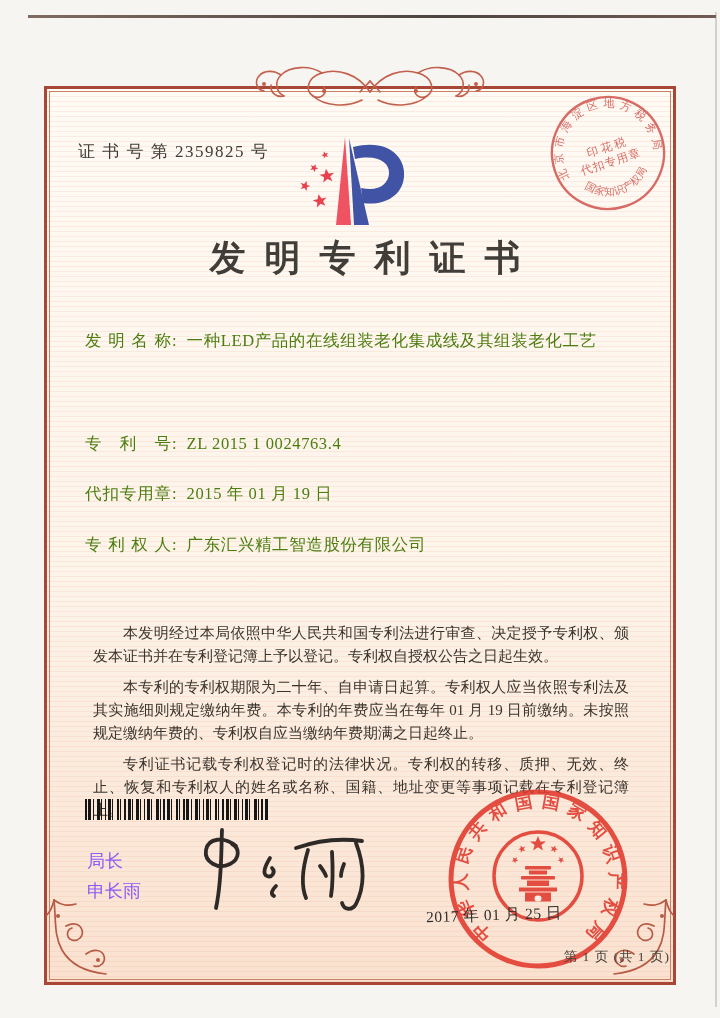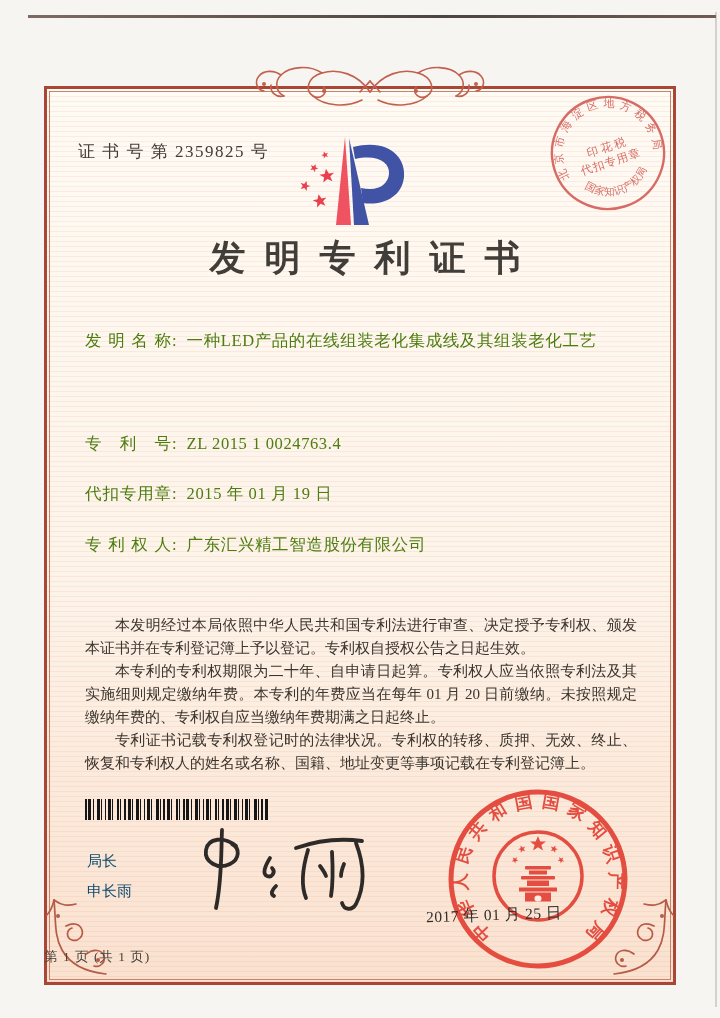--- a/index.html
+++ b/index.html
@@ -29,41 +29,41 @@
   .title-text{display:inline-block;font-size:36px;font-weight:600;color:#413d38;
         letter-spacing:19px;margin-right:-19px;}
 
   .field{position:absolute;left:85px;font-size:16.5px;color:#4d7c0f;white-space:nowrap;}
   .field .lab{display:inline-block;width:86px;text-align:justify;text-align-last:justify;}
   .field .col{margin:0 10px 0 1px;}
   .field .val{letter-spacing:.6px;}
 
   .body-text{position:absolute;left:85px;top:614px;width:552px;font-size:15px;line-height:23px;
         color:#3a342d;text-align:justify;}
-  .body-text p{margin:0;text-indent:2em;}
+  .body-text p{margin:8px;text-indent:2em;}
 
   .barcode{position:absolute;left:85px;top:799px;width:183px;height:21px;
         background:repeating-linear-gradient(90deg,
           #161616 0 1.6px,transparent 1.6px 3.4px,
           #161616 3.4px 6.4px,transparent 6.4px 7.6px,
           #161616 7.6px 8.6px,transparent 8.6px 12.2px,
           #161616 12.2px 14.8px,transparent 14.8px 15.8px,
           #161616 15.8px 16.8px,transparent 16.8px 19.6px);}
 
-  .signer{position:absolute;left:87px;top:846px;font-size:15px;line-height:30px;color:#0c4a6e;
+  .signer{position:absolute;left:87px;top:846px;font-size:18px;line-height:30px;color:#8b5cf6;
         font-family:"Liberation Sans",sans-serif;}
   .signature-svg{position:absolute;left:192px;top:824px;}
 
   .seal-svg{position:absolute;left:433px;top:786px;}
   .seal-date{position:absolute;left:426px;top:905px;font-size:15.5px;color:#302f2d;
         letter-spacing:.5px;transform:rotate(-2deg);white-space:nowrap;}
 
   .tax-stamp{position:absolute;left:546px;top:91px;}
 
-  .footer{position:absolute;left:44px;width:626px;top:948px;text-align:left;
+  .footer{position:absolute;left:44px;width:626px;top:948px;text-align:right;
         font-size:13.5px;color:#49433c;letter-spacing:1px;}
 </style>
 </head>
 <body>
 
 <div class="page">
 
   <div class="scanline-top"></div>
   <div class="scanline-right"></div>
 
@@ -140,21 +140,21 @@
   </div>
   <div class="field" style="top:483px">
     <span class="lab">代扣专用章</span><span class="col">:</span><span class="val">2015 年 01 月 19 日</span>
   </div>
   <div class="field" style="top:534px">
     <span class="lab">专利权人</span><span class="col">:</span><span class="val">广东汇兴精工智造股份有限公司</span>
   </div>
 
   <div class="body-text">
     <p>本发明经过本局依照中华人民共和国专利法进行审查、决定授予专利权、颁发本证书并在专利登记簿上予以登记。专利权自授权公告之日起生效。</p>
-    <p>本专利的专利权期限为二十年、自申请日起算。专利权人应当依照专利法及其实施细则规定缴纳年费。本专利的年费应当在每年 01 月 20 日前缴纳。未按照规定缴纳年费的、专利权自应当缴纳年费期满之日起终止。</p>
+    <p>本专利的专利权期限为二十年、自申请日起算。专利权人应当依照专利法及其实施细则规定缴纳年费。本专利的年费应当在每年 01 月 19 日前缴纳。未按照规定缴纳年费的、专利权自应当缴纳年费期满之日起终止。</p>
     <p>专利证书记载专利权登记时的法律状况。专利权的转移、质押、无效、终止、恢复和专利权人的姓名或名称、国籍、地址变更等事项记载在专利登记簿上。</p>
   </div>
 
   <div class="barcode"></div>
 
   <div class="signer">
     <div>局长</div>
     <div>申长雨</div>
   </div>
 

